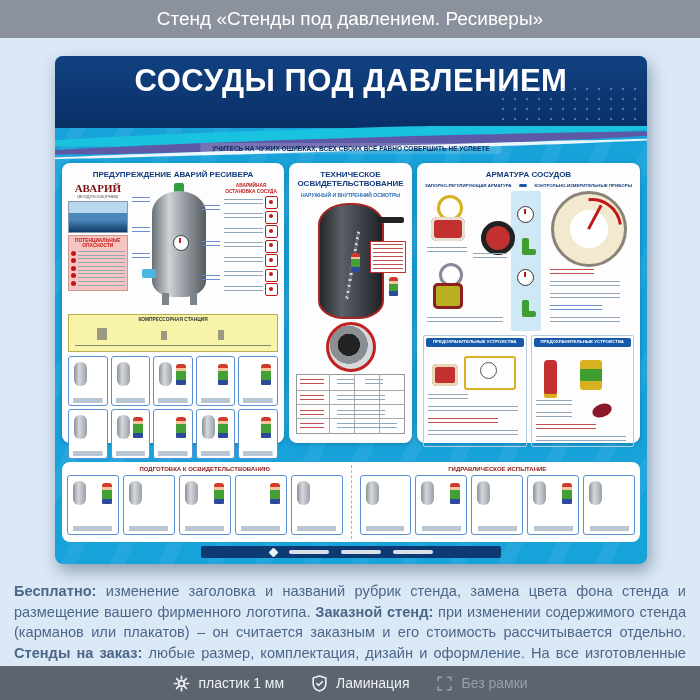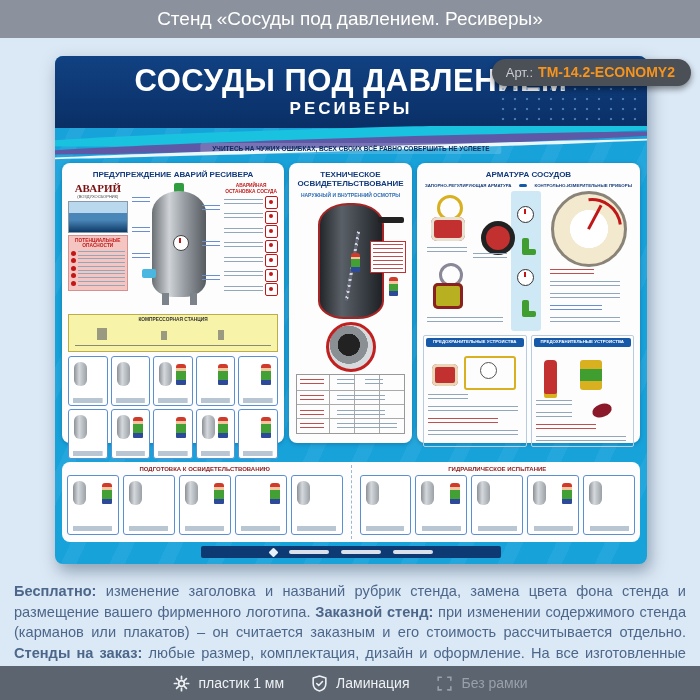--- a/index.html
+++ b/index.html
@@ -208,30 +208,26 @@
   .fb-item{display:flex;align-items:center;gap:7px;font-size:14px;color:#eef1f4;}
   .fb-item.dim{color:#99a0aa;}
   .fb-item svg{display:block;}
 </style>
 </head>
 <body>
 
 <div class="page">
 
   <div class="topbar">
-    <span>Стенд «Сосуды под давлением. Ресиверы»</span>
+    <span>Стенд «Стенды под давлением. Ресиверы»</span>
   </div>
 
   <div class="stand">
     <div class="stand-header">
       <div class="stand-title">СОСУДЫ ПОД ДАВЛЕНИЕМ</div>
-      <div class="stand-subtitle">РЕСИВЕРЫ</div>
-      <div class="art-badge">
-        <span class="art-label">Арт.:</span><span class="art-code">ТМ-14.2-ECONOMY2</span>
-      </div>
     </div>
 
     <div class="swoosh">
       <i class="band b1"></i>
       <i class="band b2"></i>
       <i class="band b3"></i>
     </div>
 
     <div class="stand-body">
       <div class="motto">УЧИТЕСЬ НА ЧУЖИХ ОШИБКАХ, ВСЕХ СВОИХ ВСЁ РАВНО СОВЕРШИТЬ НЕ УСПЕЕТЕ</div>

